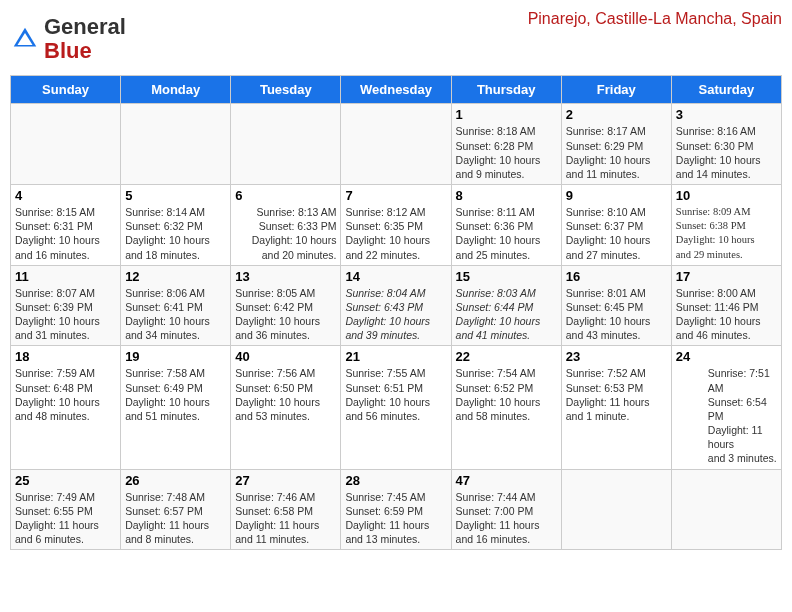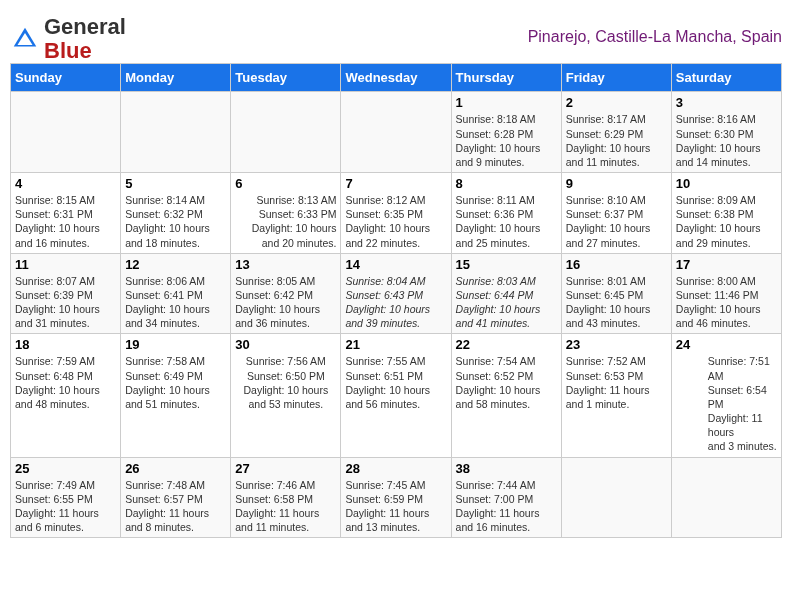--- a/index.html
+++ b/index.html
@@ -6,22 +6,22 @@
     body {
       font-family: Arial, sans-serif;
       background: #fff;
       width: 792px;
       min-height: 612px;
       padding: 10px;
     }
     .header-area {
       display: flex;
       justify-content: space-between;
-      align-items: center;
-      margin-bottom: 0;
+      align-items: flex-start;
+      margin-bottom: 12px;
     }
     .logo-area {
       display: flex;
       align-items: center;
       padding-top: 5px;
     }
     .logo-text {
       font-size: 22px;
       font-weight: bold;
       line-height: 1.1;
@@ -40,34 +40,34 @@
     .title-area {
       text-align: right;
     }
     .month-title {
       font-size: 36px;
       font-weight: bold;
       color: #333;
     }
     .location-title {
       font-size: 16px;
-      color: #701a75;
+      color: #b91c1c;
     }
     table {
       width: 100%;
       border-collapse: collapse;
       font-size: 11px;
     }
     thead th {
       background-color: #1a73e8;
       color: #fff;
       padding: 6px 4px;
       font-size: 13px;
       font-weight: bold;
-      text-align: left;
+      text-align: center;
       border: 1px solid #ccc;
     }
     tbody td {
       vertical-align: top;
       border: 1px solid #ccc;
       padding: 3px 4px;
       width: calc(100% / 7);
       height: 80px;
     }
     .day-number {
@@ -188,21 +188,21 @@
         </td>
         <td>
           <div class="day-number">9</div>
           <div class="day-info" style="white-space: pre-line;">Sunrise: 8:10 AM
 Sunset: 6:37 PM
 Daylight: 10 hours
 and 27 minutes.</div>
         </td>
         <td>
           <div class="day-number">10</div>
-          <div class="day-info" style="white-space: pre-line;">Sunrise: 8:09 AM
+          <div class="day-info" style="white-space: pre-line; font-family: Liberation Serif, serif;">Sunrise: 8:09 AM
 Sunset: 6:38 PM
 Daylight: 10 hours
 and 29 minutes.</div>
         </td>
       </tr>
       <tr>
         <td>
           <div class="day-number">11</div>
           <div class="day-info" style="white-space: pre-line;">Sunrise: 8:07 AM
 Sunset: 6:39 PM
@@ -261,22 +261,22 @@
 and 48 minutes.</div>
         </td>
         <td>
           <div class="day-number">19</div>
           <div class="day-info" style="white-space: pre-line;">Sunrise: 7:58 AM
 Sunset: 6:49 PM
 Daylight: 10 hours
 and 51 minutes.</div>
         </td>
         <td>
-          <div class="day-number">30</div>
-          <div class="day-info" style="white-space: pre-line; text-align: center;">Sunrise: 7:56 AM
+          <div class="day-number">40</div>
+          <div class="day-info" style="white-space: pre-line;">Sunrise: 7:56 AM
 Sunset: 6:50 PM
 Daylight: 10 hours
 and 53 minutes.</div>
         </td>
         <td>
           <div class="day-number">21</div>
           <div class="day-info" style="white-space: pre-line;">Sunrise: 7:55 AM
 Sunset: 6:51 PM
 Daylight: 10 hours
 and 56 minutes.</div>
@@ -326,21 +326,21 @@
 and 11 minutes.</div>
         </td>
         <td>
           <div class="day-number">28</div>
           <div class="day-info" style="white-space: pre-line;">Sunrise: 7:45 AM
 Sunset: 6:59 PM
 Daylight: 11 hours
 and 13 minutes.</div>
         </td>
         <td>
-          <div class="day-number">38</div>
+          <div class="day-number">47</div>
           <div class="day-info" style="white-space: pre-line;">Sunrise: 7:44 AM
 Sunset: 7:00 PM
 Daylight: 11 hours
 and 16 minutes.</div>
         </td>
         <td class="empty-cell"></td>
         <td class="empty-cell"></td>
       </tr>
     </tbody>
 </table>

